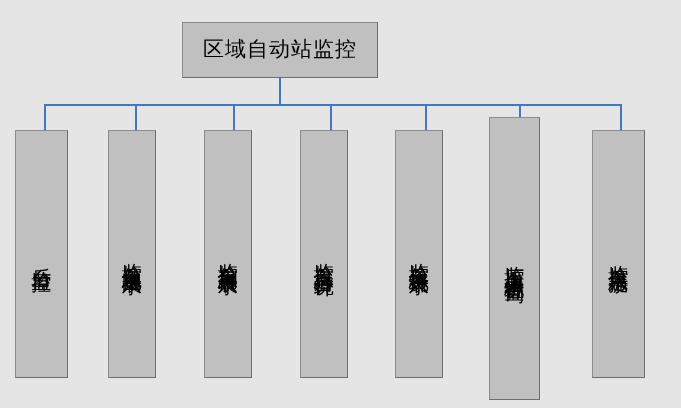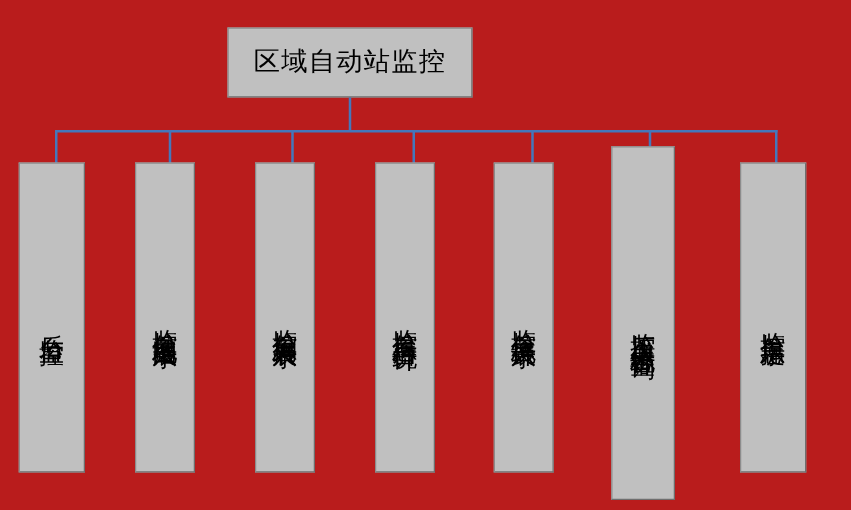--- a/index.html
+++ b/index.html
@@ -4,21 +4,21 @@
 <style>
   html, body {
     margin: 0;
     padding: 0;
     background: #000000;
   }
   #canvas {
     position: relative;
     width: 681px;
     height: 408px;
-    background: #b91c1c;
+    background: #e5e5e5;
     overflow: hidden;
     font-family: "DejaVu Sans", "Liberation Sans", sans-serif;
   }
   .node {
     position: absolute;
     background: #c0c0c0;
     border-top: 1px solid #8c8c8c;
     border-left: 1px solid #8c8c8c;
     border-right: 1px solid #6e6e6e;
     border-bottom: 1px solid #6e6e6e;

